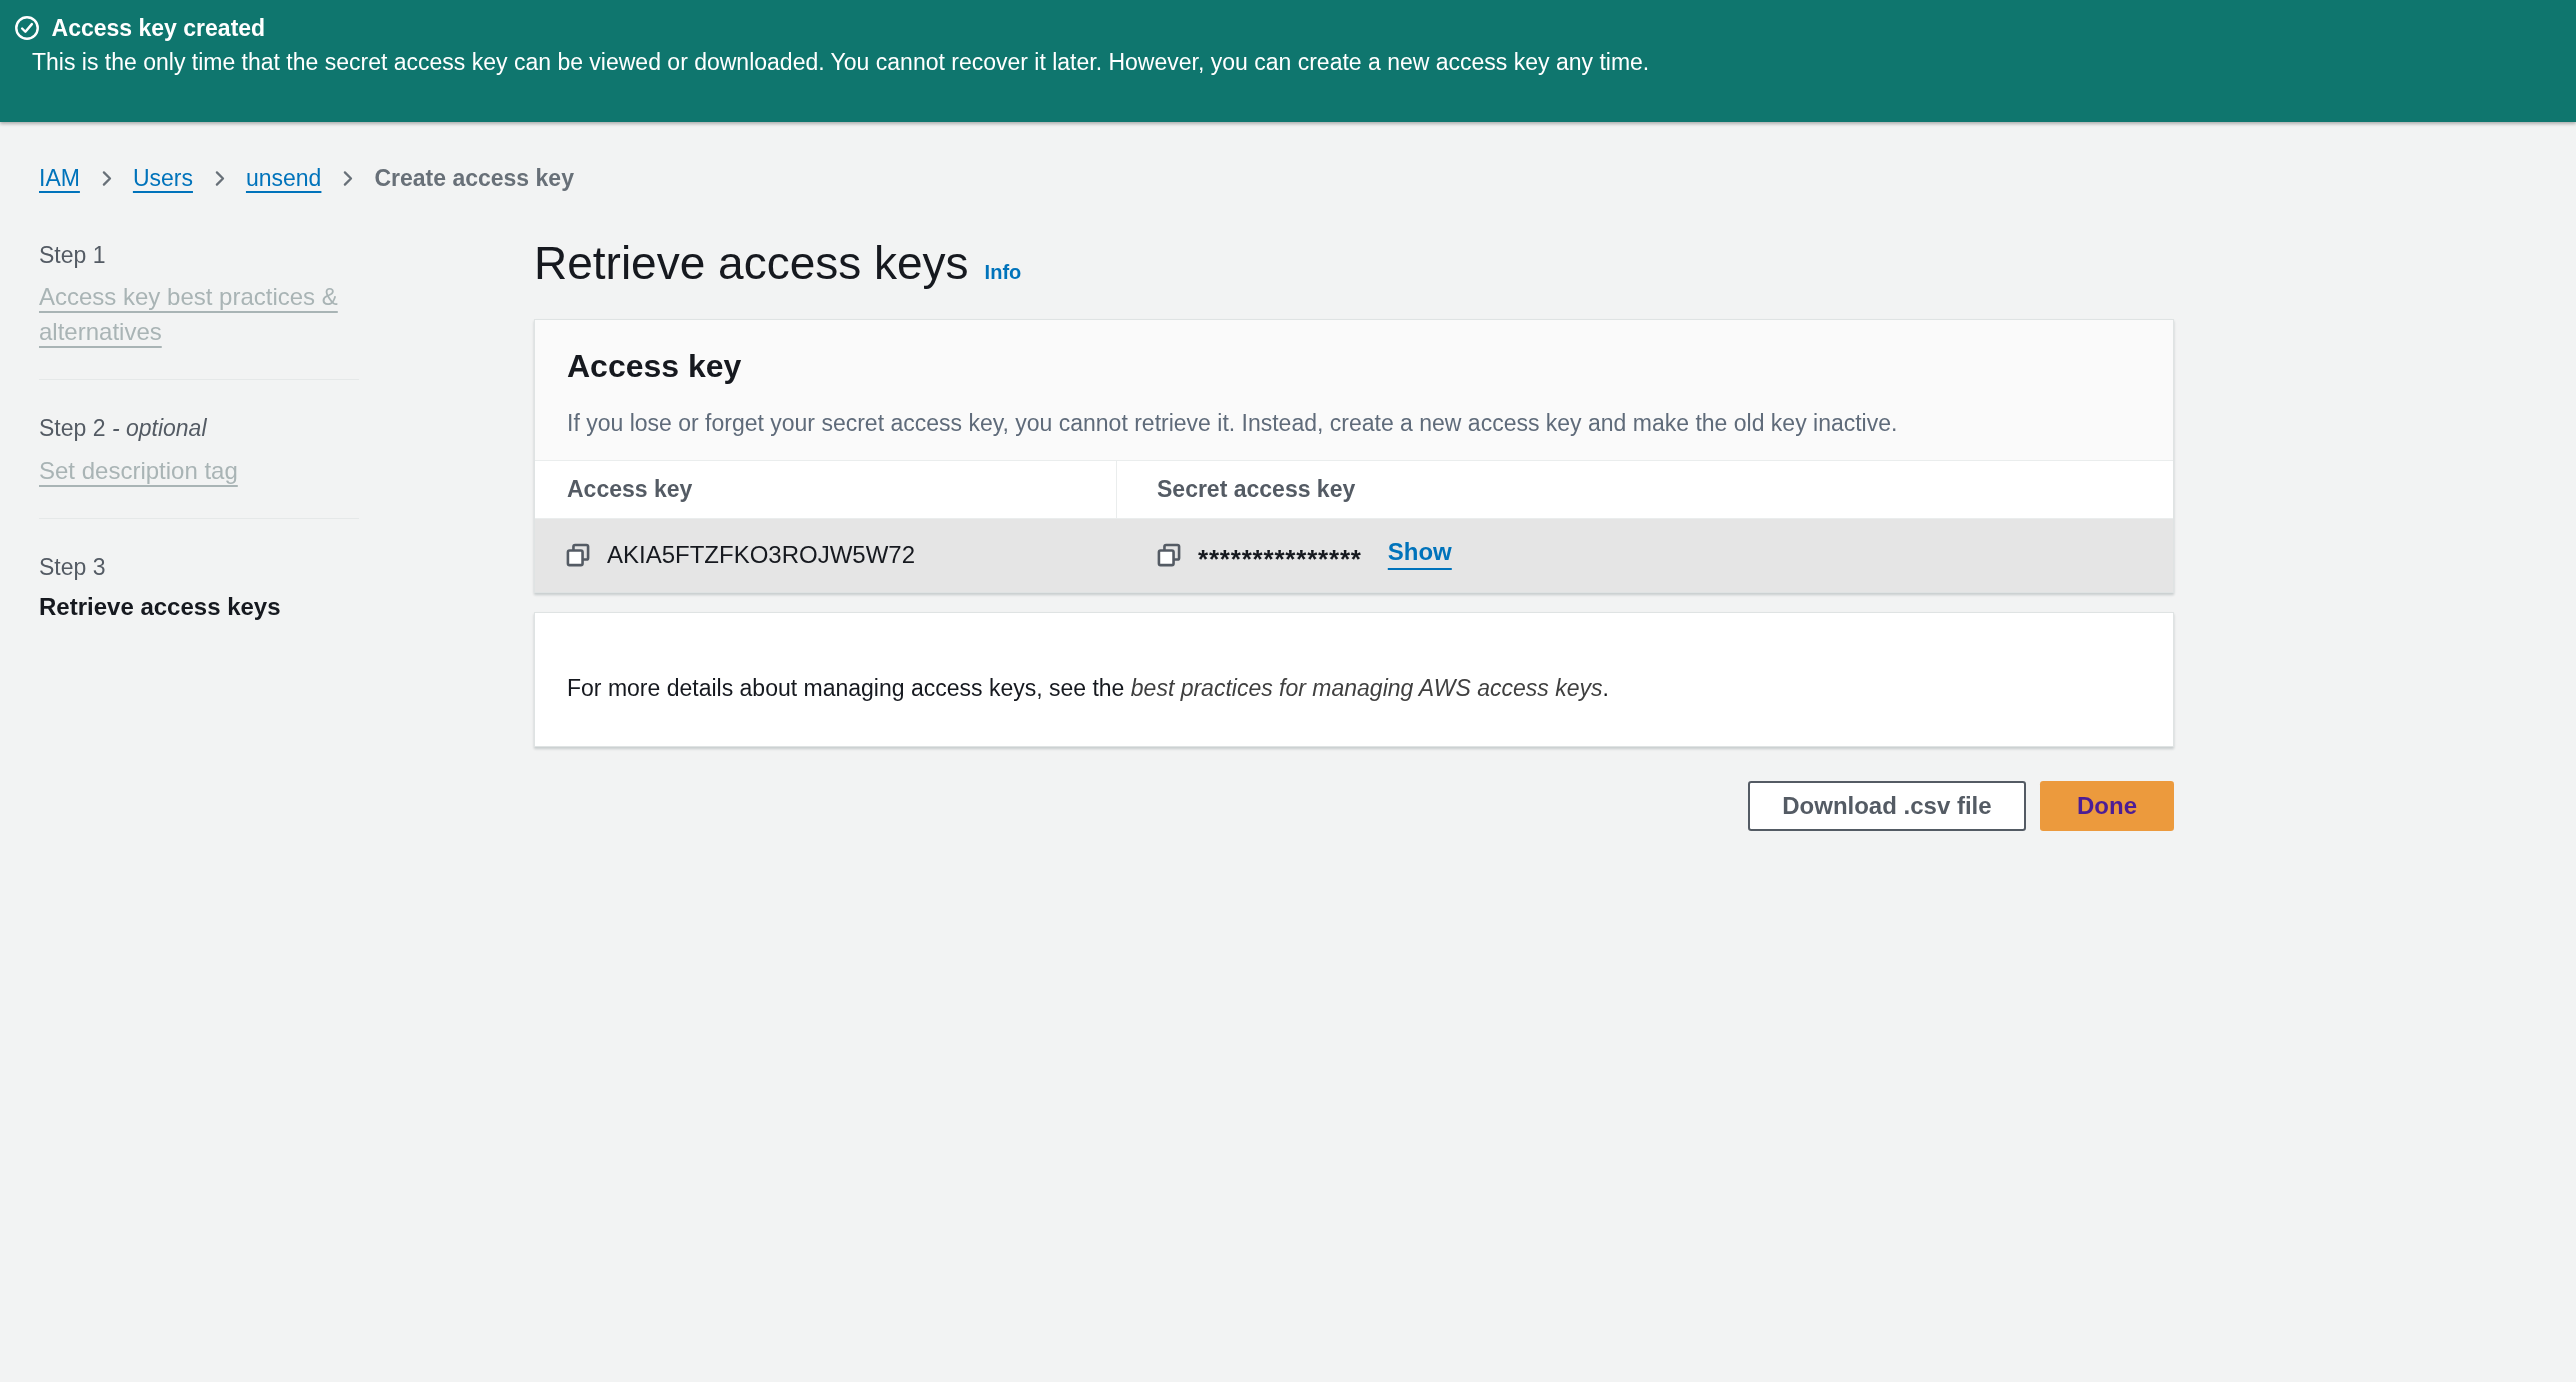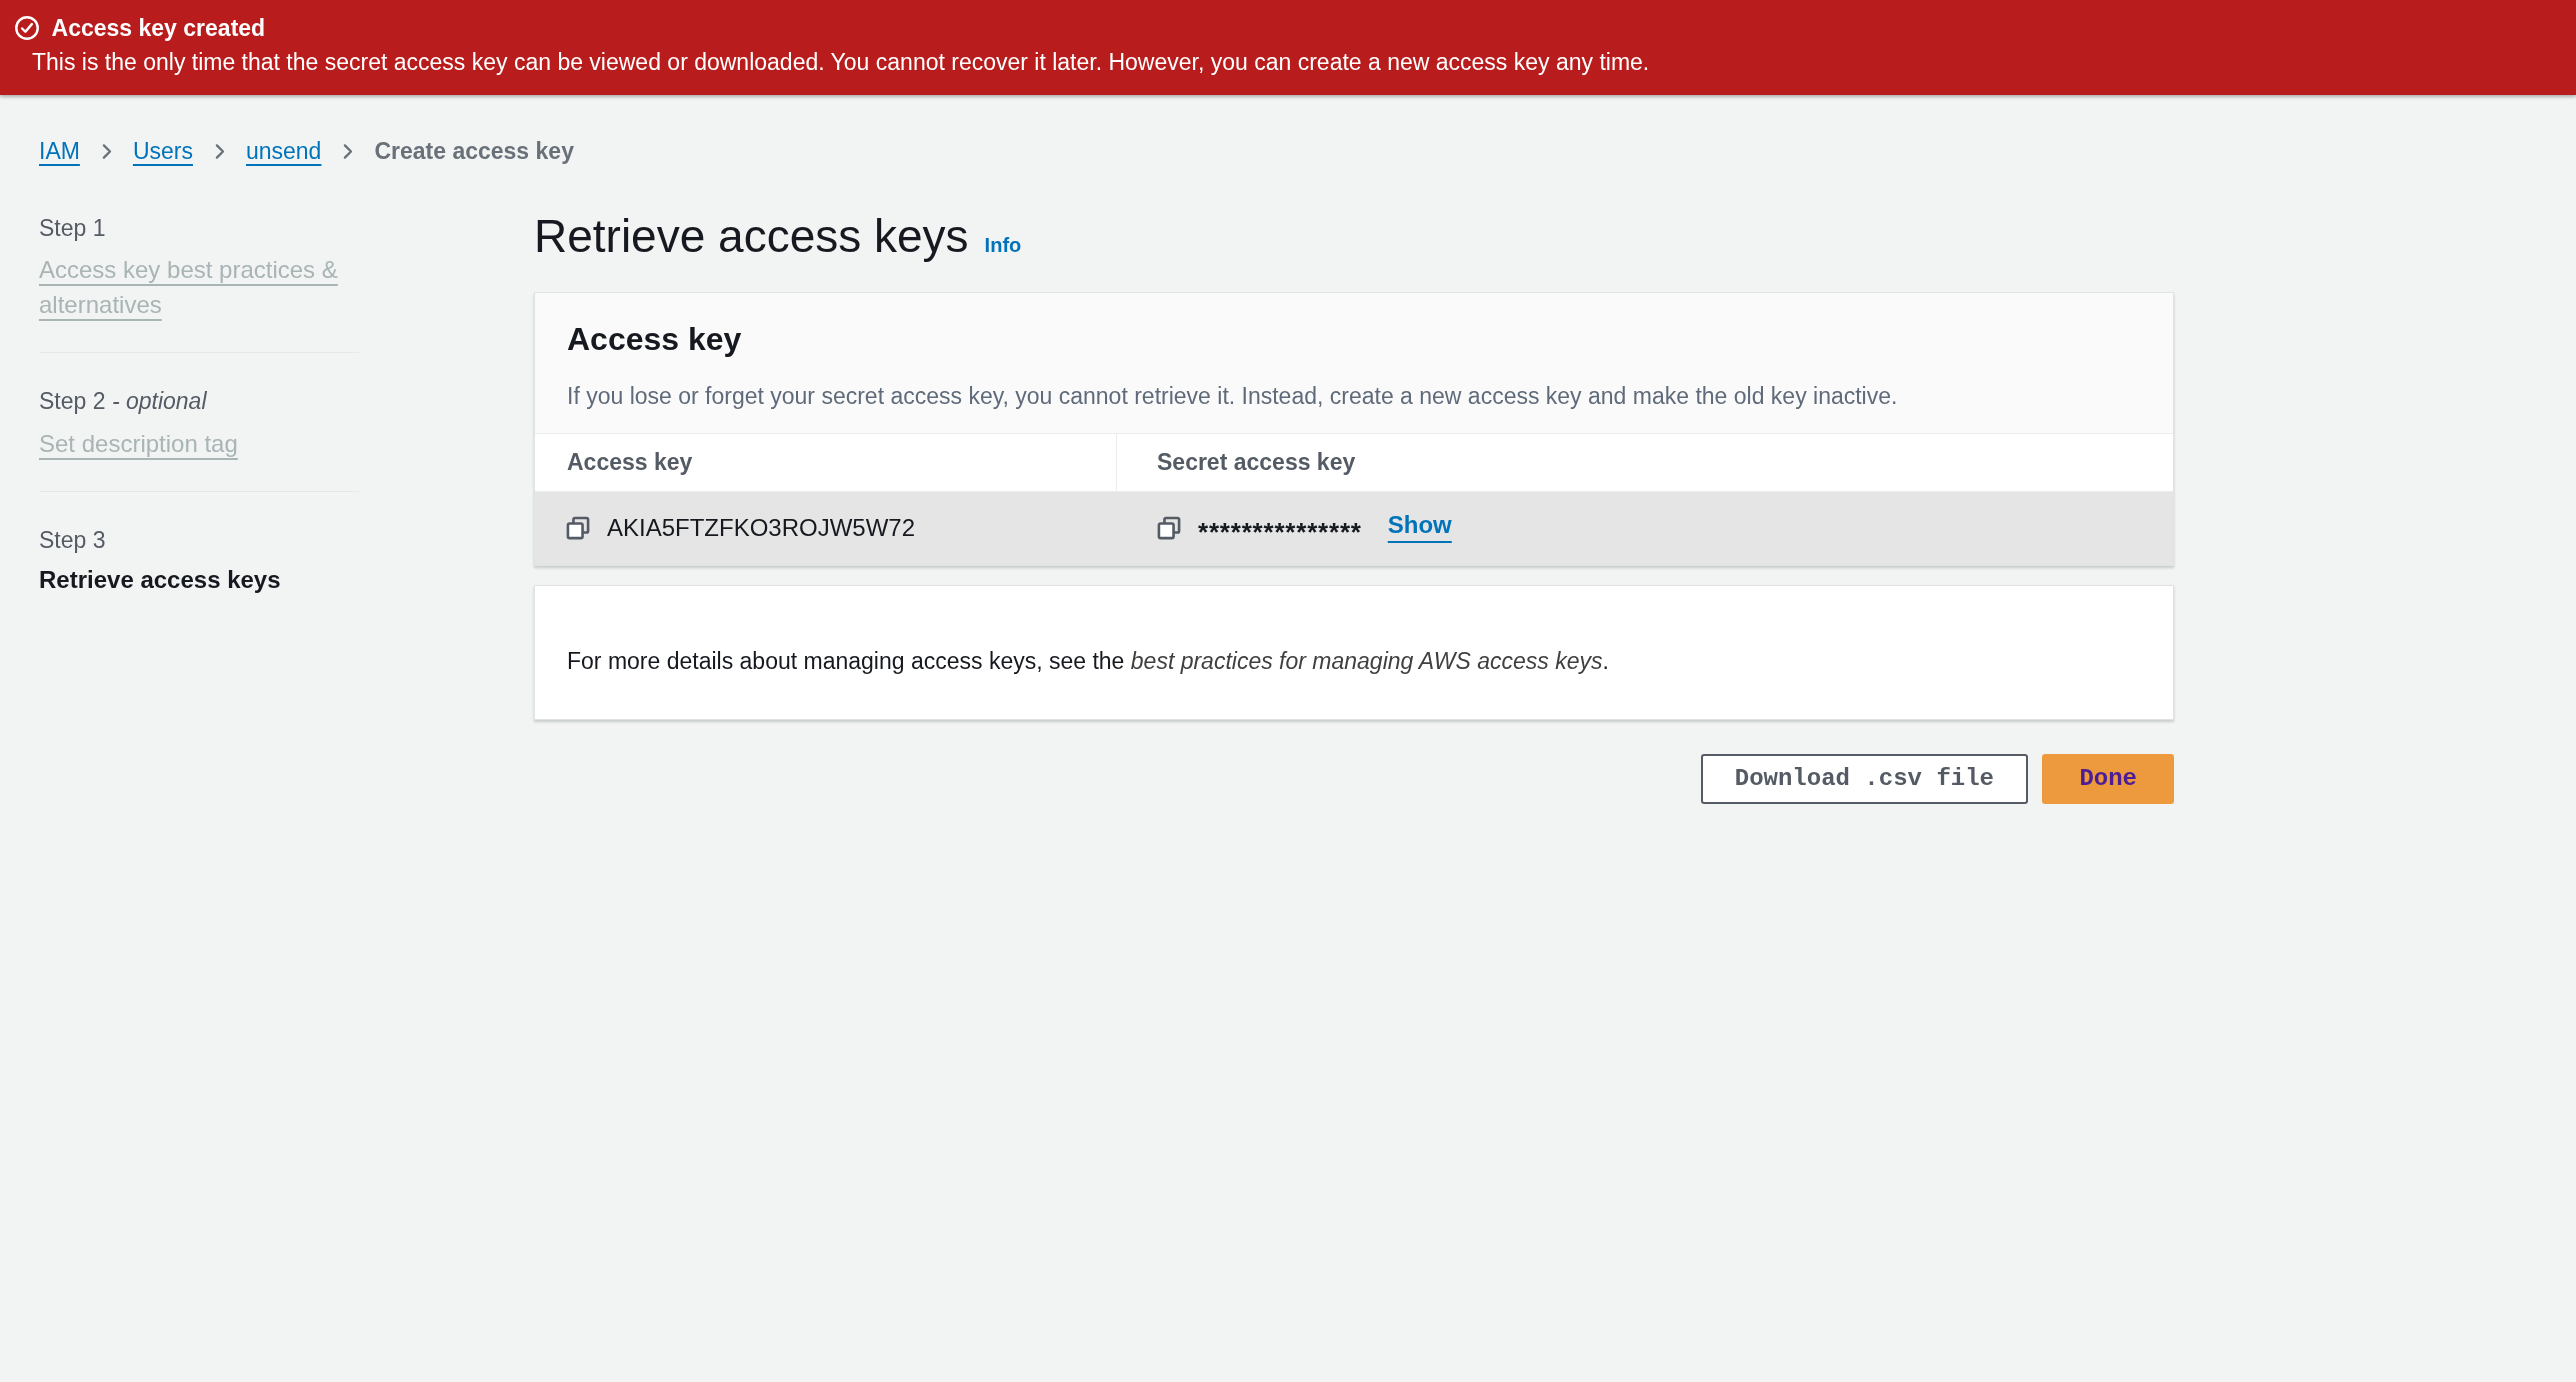--- a/index.html
+++ b/index.html
@@ -13,22 +13,22 @@
     width: 2576px;
     height: 1383px;
     background: #f2f3f3;
     overflow: hidden;
   }
 
   
   .banner {
     box-sizing: border-box;
     width: 100%;
-    height: 95px;
-    background: #b91c1c;
+    height: 122px;
+    background: #0f766e;
     color: #ffffff;
     padding: 13px 32px 0 14.4px;
     box-shadow: 0 2.4px 3.2px rgba(0,0,0,0.28);
     position: relative;
     z-index: 2;
   }
   .banner-row { display: flex; align-items: center; gap: 11.2px; }
   .banner-icon { width: 26px; height: 26px; display: inline-flex; flex: none; }
   .banner-icon svg { width: 26px; height: 26px; }
   .banner-title { font-size: 23px; font-weight: 700; line-height: 30px; }
@@ -202,21 +202,21 @@
   
   .actions {
     display: flex;
     justify-content: flex-end;
     gap: 14.4px;
     margin-top: 34px;
   }
   .btn {
     box-sizing: border-box;
     height: 50px;
-    font-family: Liberation Mono, monospace;
+    font-family: Liberation Sans, sans-serif;
     font-size: 24px;
     font-weight: 700;
     border-radius: 3.2px;
     display: inline-flex;
     align-items: center;
     cursor: pointer;
   }
   .btn-secondary {
     background: #ffffff;
     border: 2.4px solid #545b64;

